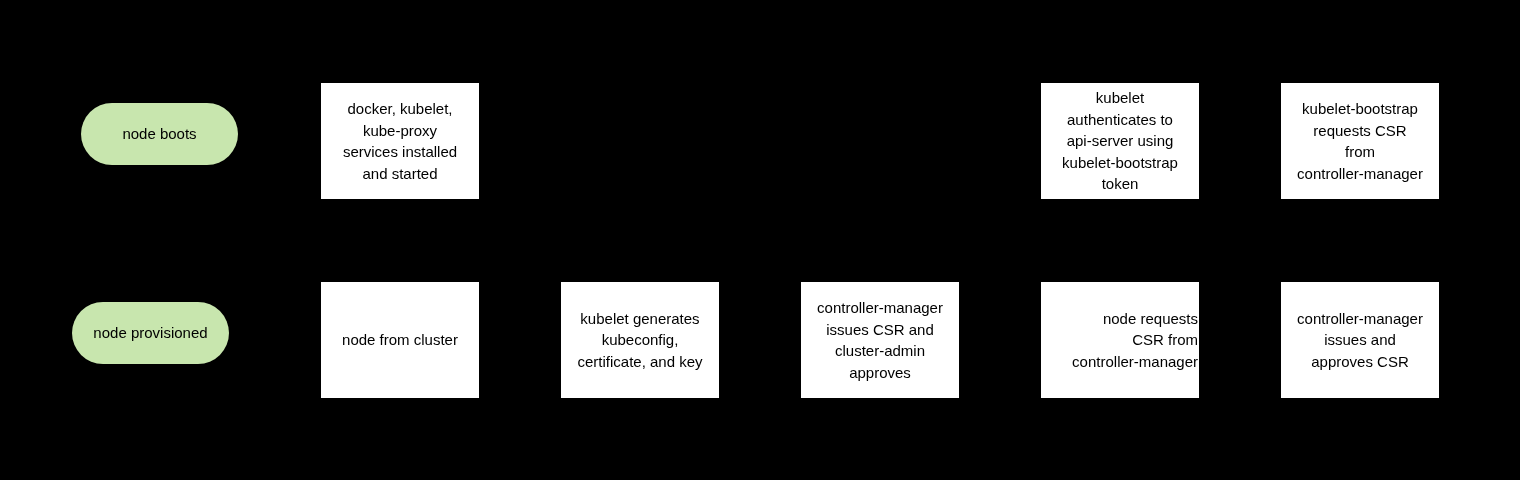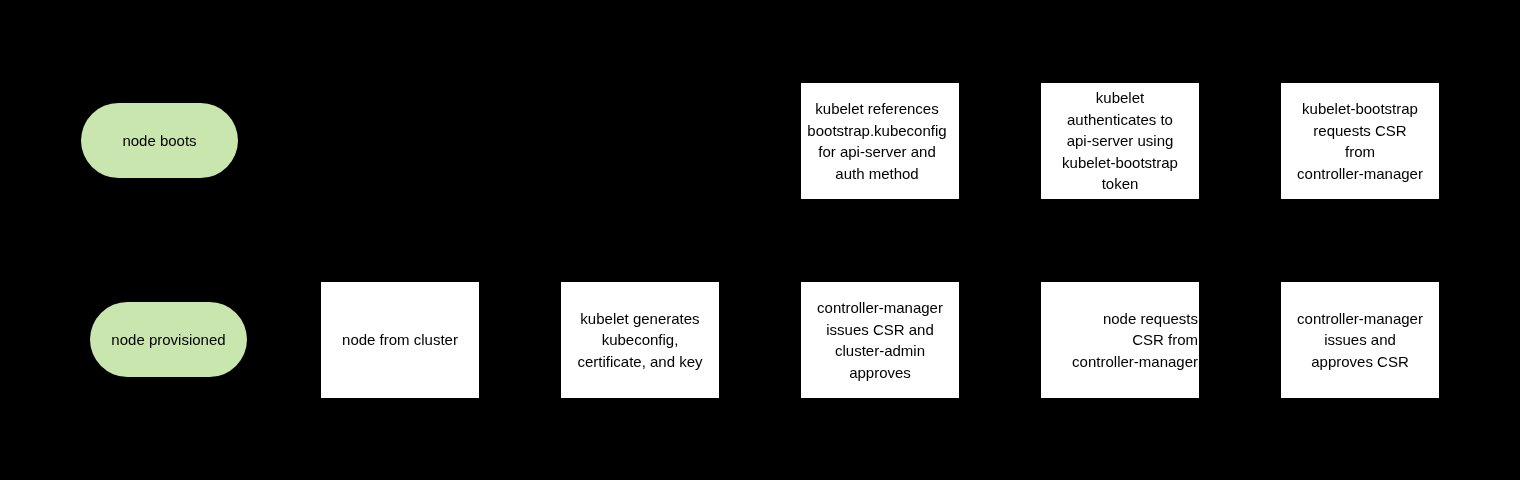--- a/index.html
+++ b/index.html
@@ -32,21 +32,21 @@
     white-space: pre-line;
   }
   .node-process {
     background: #ffffff;
     width: 158px;
     height: 116px;
   }
   .node-terminator {
     background: #c8e6ae;
     width: 157px;
-    height: 75px;
+    height: 62px;
     border-radius: 38px;
   }
   .node-decision {
     width: 159px;
     height: 117px;
     background: transparent;
   }
   .diamond-shape {
     position: absolute;
     left: 0;
@@ -74,45 +74,45 @@
 </style>
 </head>
 <body>
 
 <div id="canvas">
 
   <div class="node node-terminator" style="left:81px; top:103px;">
     <span class="node-label">node boots</span>
   </div>
 
+  <div class="node node-process" style="left:321px; top:83px;">
+    <span class="node-label">docker, kubelet,
+kube-proxy
+services installed
+and started</span>
+  </div>
 
 
-  <div class="node node-process" style="left:801px; top:83px;">
-    <span class="node-label overflow-label">kubelet references
-bootstrap.kubeconfig
-for api-server and
-auth method</span>
-  </div>
 
   <div class="node node-process" style="left:1041px; top:83px;">
     <span class="node-label">kubelet
 authenticates to
 api-server using
 kubelet-bootstrap
 token</span>
   </div>
 
   <div class="node node-process" style="left:1281px; top:83px;">
     <span class="node-label">kubelet-bootstrap
 requests CSR
 from
 controller-manager</span>
   </div>
 
-  <div class="node node-terminator" style="left:90px; top:302px;">
+  <div class="node node-terminator" style="left:72px; top:302px;">
     <span class="node-label">node provisioned</span>
   </div>
 
   <div class="node node-process" style="left:321px; top:282px;">
     <span class="node-label">node from cluster</span>
   </div>
 
   <div class="node node-process" style="left:561px; top:282px;">
     <span class="node-label">kubelet generates
 kubeconfig,

